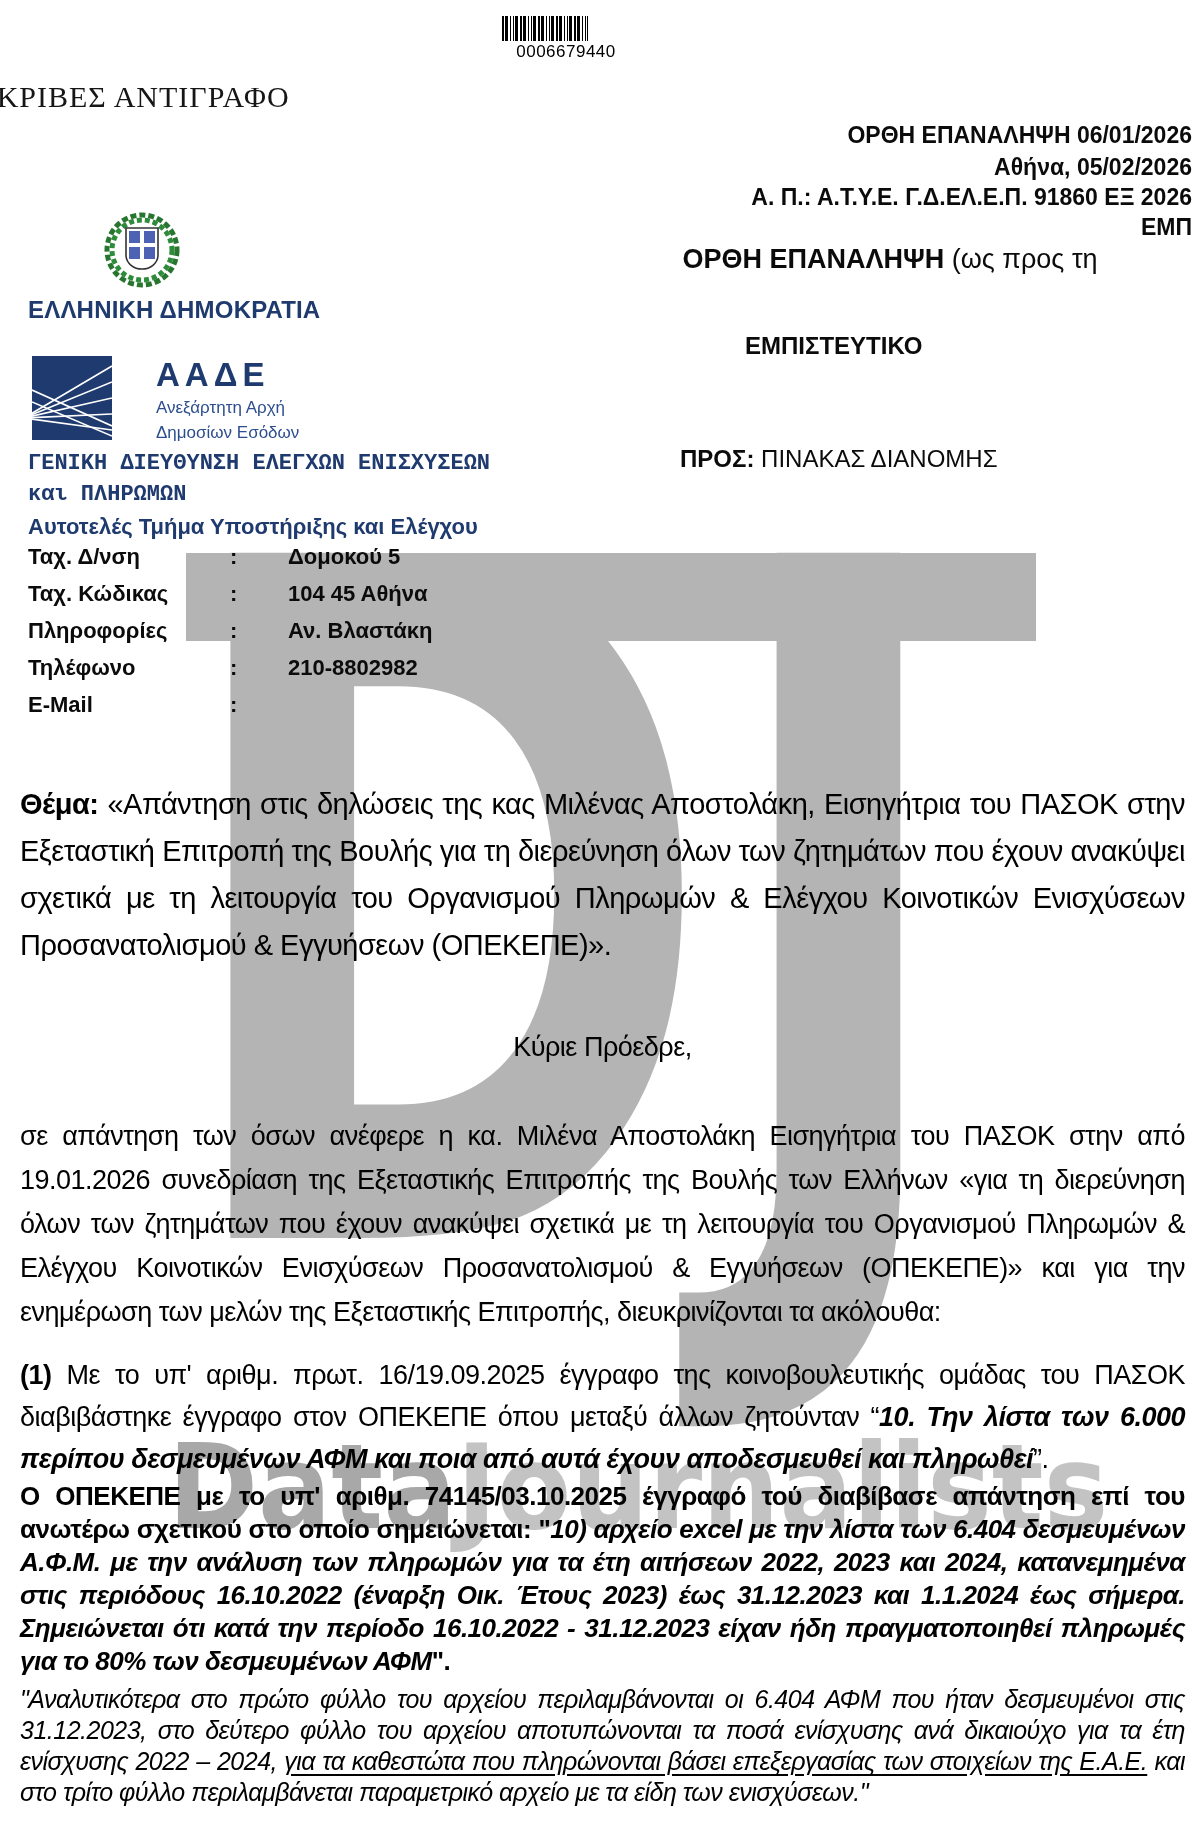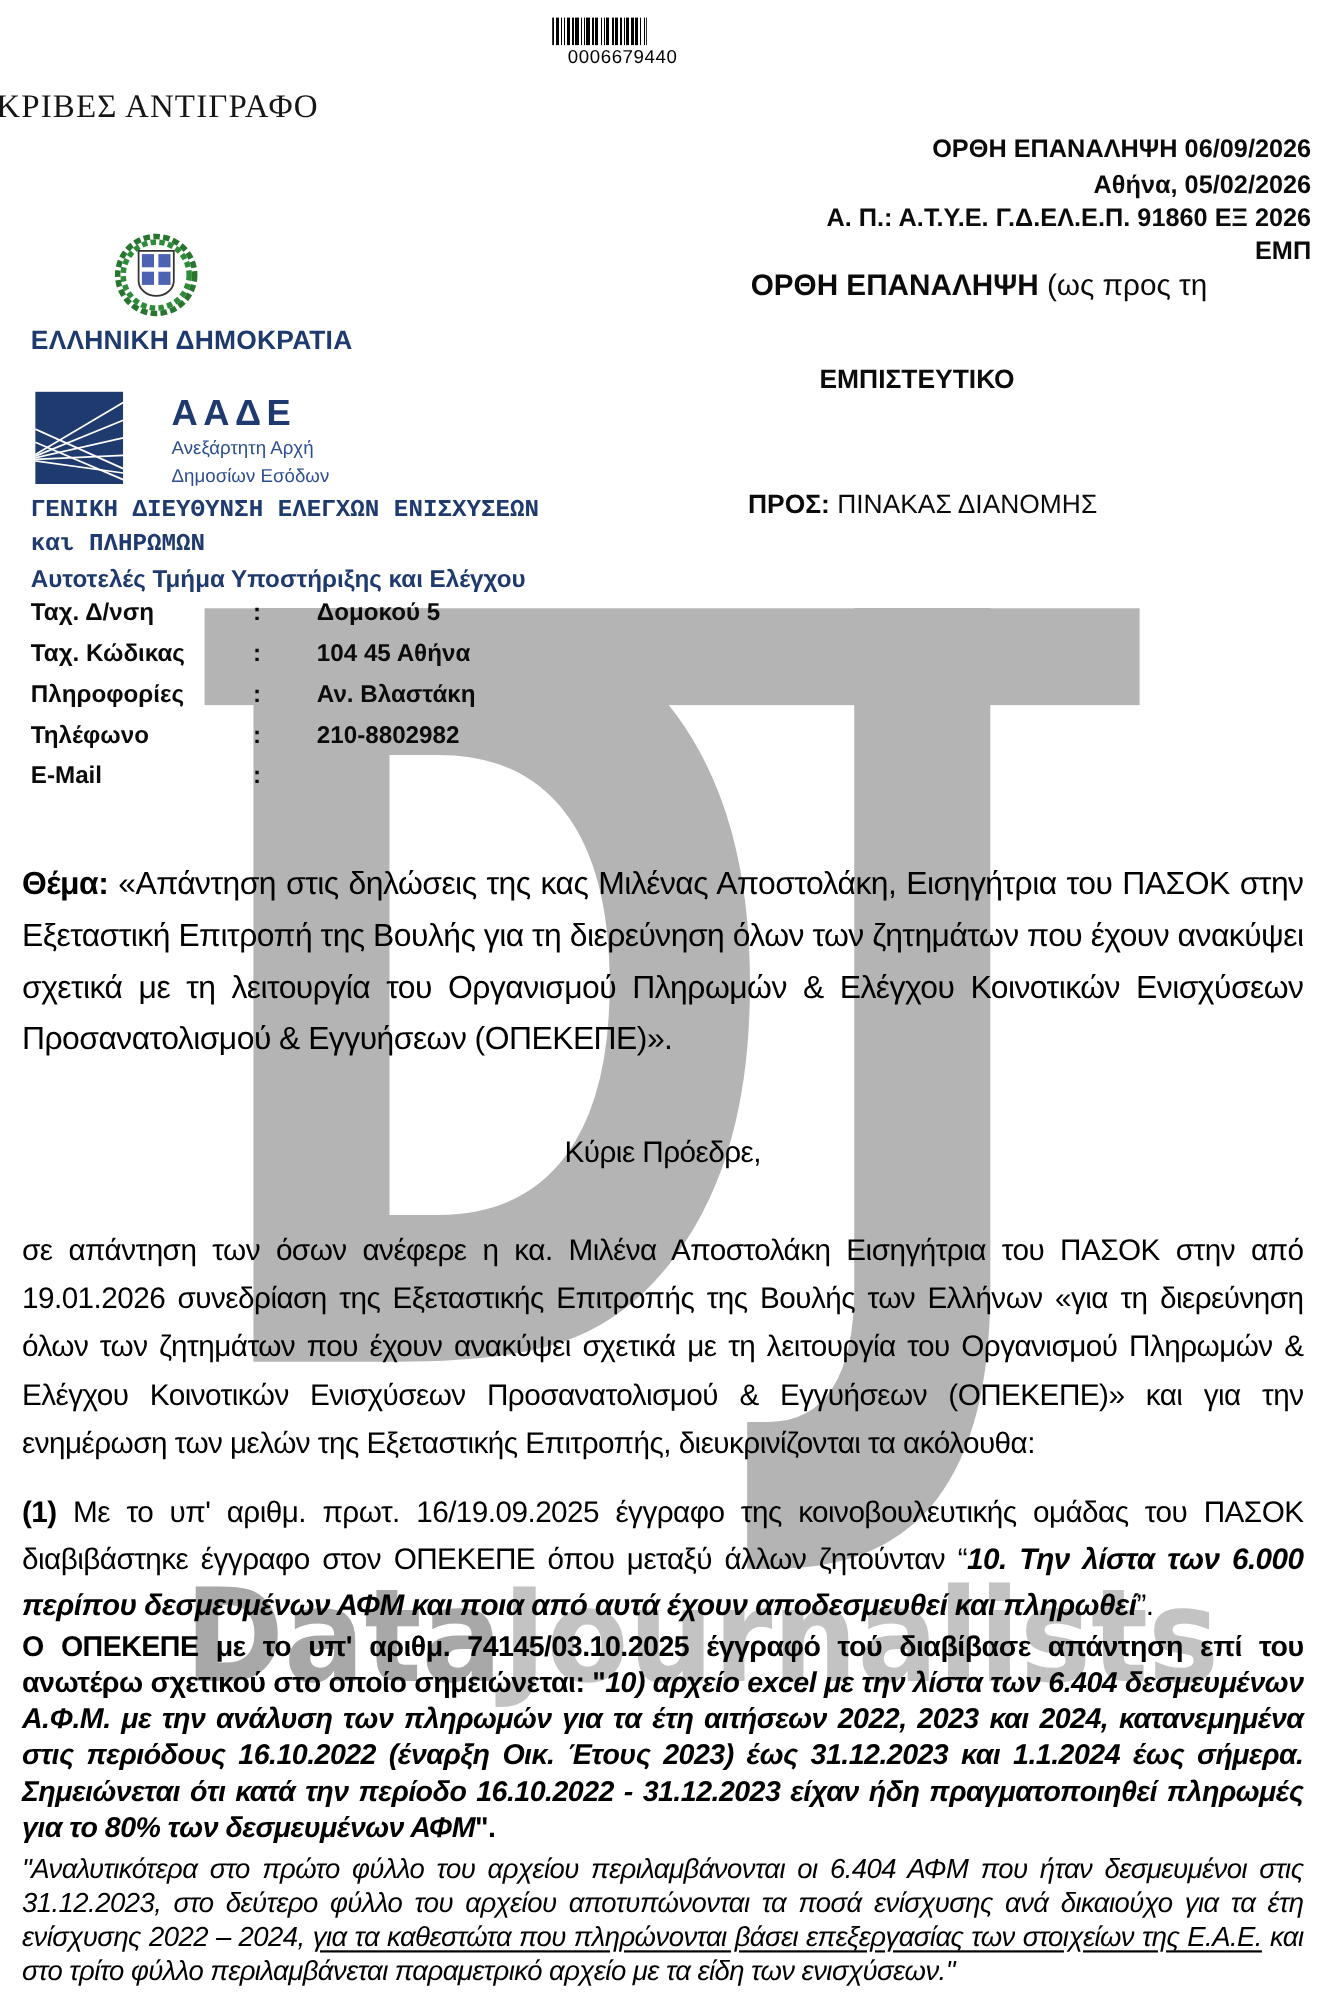--- a/index.html
+++ b/index.html
@@ -72,21 +72,21 @@
     </text>
   </svg>
 
   <div id="content">
 
     <div class="abs bars"></div>
     <div class="abs barcode-num">0006679440</div>
 
     <div class="abs stamp">ΑΚΡΙΒΕΣ ΑΝΤΙΓΡΑΦΟ</div>
 
-    <div class="abs r" style="top:106px">ΟΡΘΗ ΕΠΑΝΑΛΗΨΗ 06/09/2026</div>
+    <div class="abs r" style="top:106px">ΟΡΘΗ ΕΠΑΝΑΛΗΨΗ 06/01/2026</div>
     <div class="abs r" style="top:138px">Αθήνα, 05/02/2026</div>
     <div class="abs r" style="top:168px">Α. Π.: Α.Τ.Υ.Ε. Γ.Δ.ΕΛ.Ε.Π. 91860 ΕΞ 2026</div>
     <div class="abs r" style="top:198px">ΕΜΠ</div>
 
     <div class="abs note"><b>ΟΡΘΗ ΕΠΑΝΑΛΗΨΗ</b><span> (ως προς τη</span><br>
     </div>
 
     <div class="abs conf">ΕΜΠΙΣΤΕΥΤΙΚΟ</div>
 
     <div class="abs to"><b>ΠΡΟΣ:</b><span> ΠΙΝΑΚΑΣ ΔΙΑΝΟΜΗΣ</span></div>

